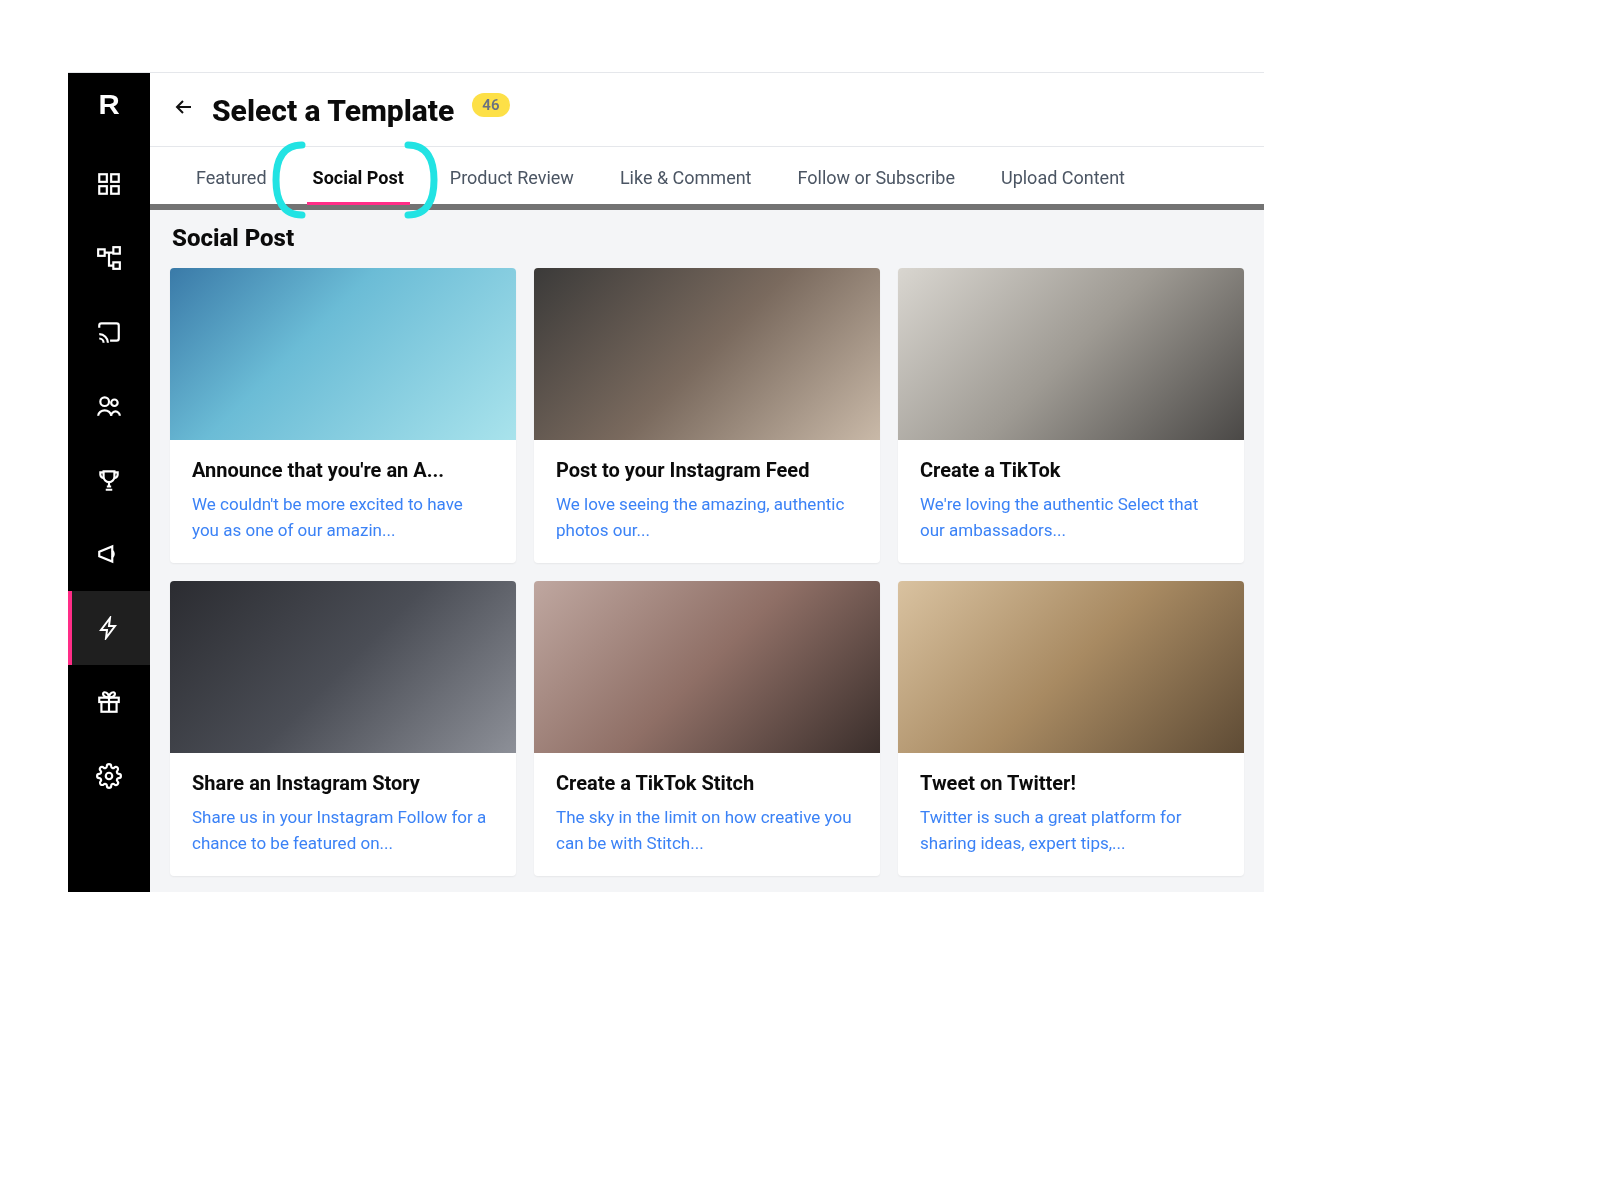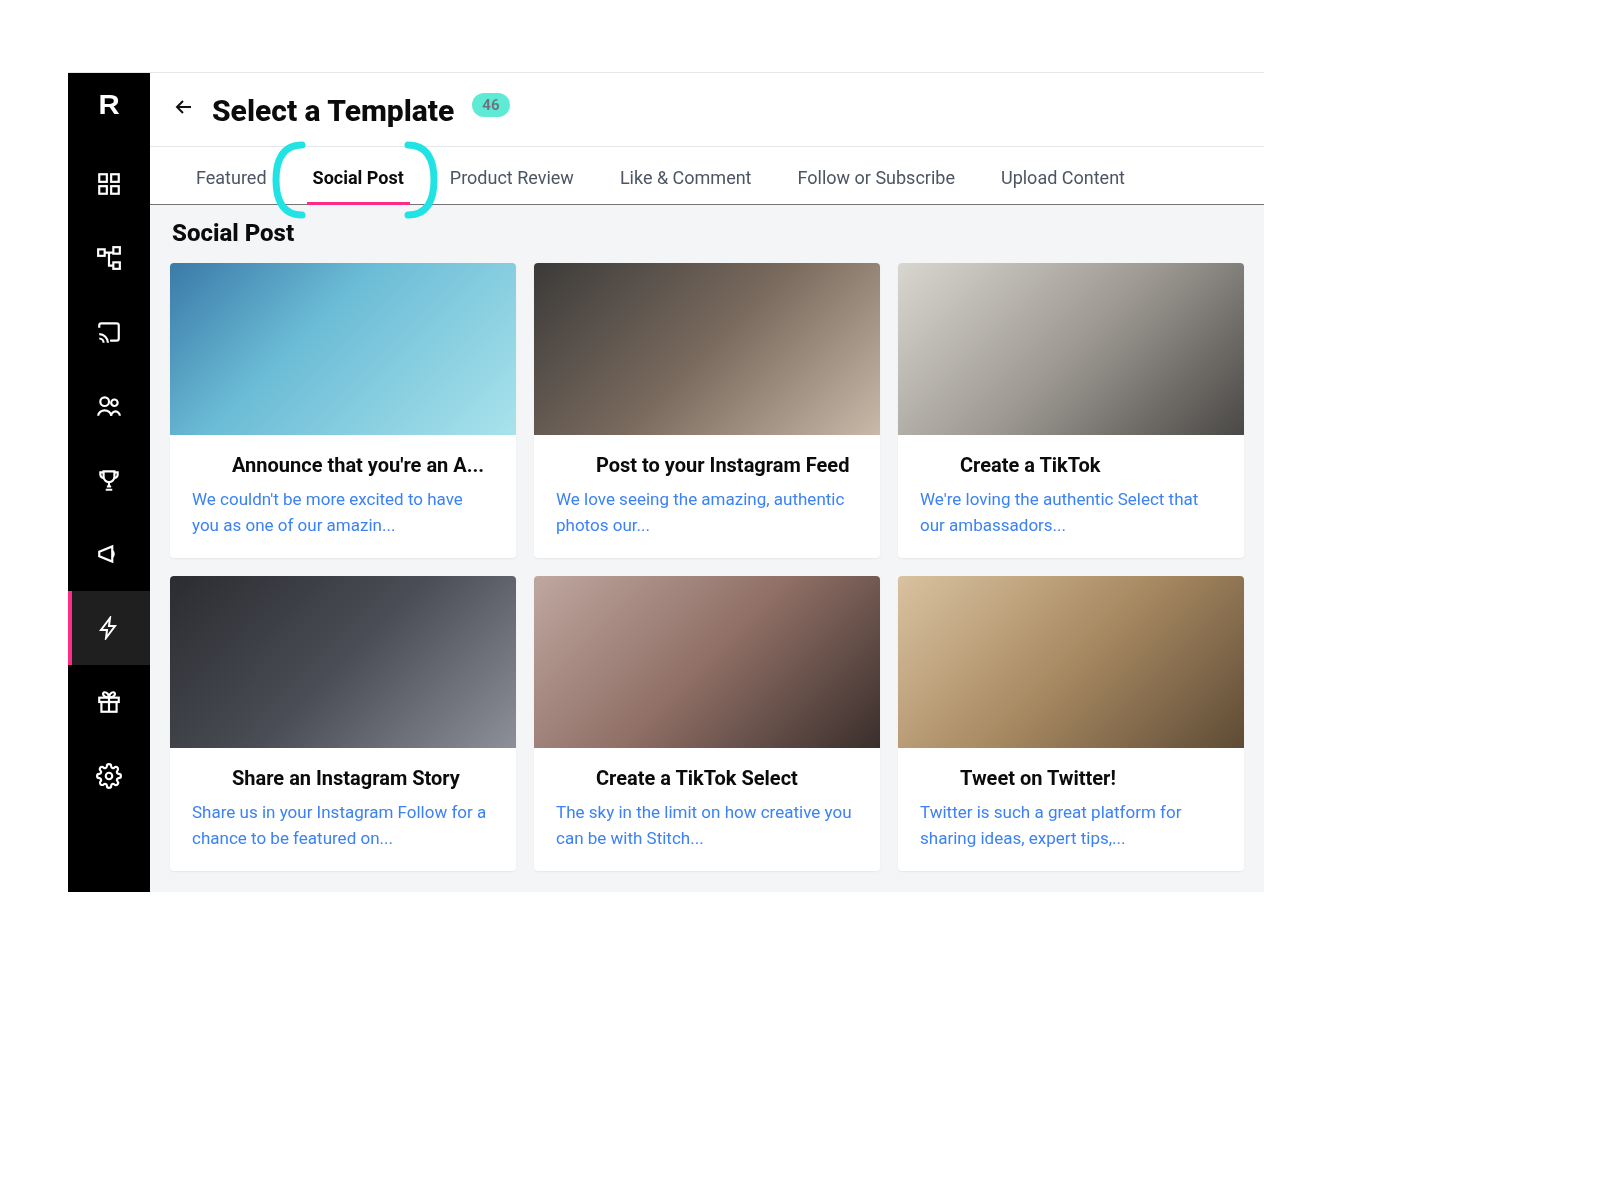--- a/index.html
+++ b/index.html
@@ -78,33 +78,33 @@
     display:flex;align-items:center;justify-content:center;
     cursor:pointer;
     color:#111827;
   }
   .title {
     font-size: 30px;
     font-weight: 800;
     color: #0b0b0b;
   }
   .count-pill {
-    background: #5eead4;
+    background: #fde047;
     color: #6b7280;
     font-size: 15px;
     font-weight: 600;
     padding: 3px 10px;
     border-radius: 14px;
     margin-left: 4px;
   }
   .tabs {
     display: flex;
     gap: 42px;
     padding: 0 44px;
-    border-bottom: 1px solid #737373;
+    border-bottom: 6px solid #737373;
     position: relative;
   }
   .tab {
     padding: 20px 2px 16px 2px;
     font-size: 18px;
     color: #4b5563;
     cursor: pointer;
     position: relative;
   }
   .tab.active {
@@ -151,21 +151,20 @@
     padding: 18px 22px 20px 22px;
   }
   .card-title {
     font-size: 20px;
     font-weight: 700;
     color: #0b0b0b;
     margin-bottom: 10px;
     white-space: nowrap;
     overflow: hidden;
     text-overflow: ellipsis;
-    margin-left: 40px;
   }
   .card-desc {
     font-size: 17px;
     line-height: 1.5;
     color: #3b82f6;
     display: -webkit-box;
     -webkit-line-clamp: 2;
     -webkit-box-orient: vertical;
     overflow: hidden;
   }
@@ -321,21 +320,21 @@
           <div class="card-img ph4"></div>
           <div class="card-body">
             <div class="card-title">Share an Instagram Story</div>
             <div class="card-desc">Share us in your Instagram Follow for a chance to be featured on...</div>
           </div>
         </div>
 
         <div class="card">
           <div class="card-img ph5"></div>
           <div class="card-body">
-            <div class="card-title">Create a TikTok Select</div>
+            <div class="card-title">Create a TikTok Stitch</div>
             <div class="card-desc">The sky in the limit on how creative you can be with Stitch...</div>
           </div>
         </div>
 
         <div class="card">
           <div class="card-img ph6"></div>
           <div class="card-body">
             <div class="card-title">Tweet on Twitter!</div>
             <div class="card-desc">Twitter is such a great platform for sharing ideas, expert tips,...</div>
           </div>

